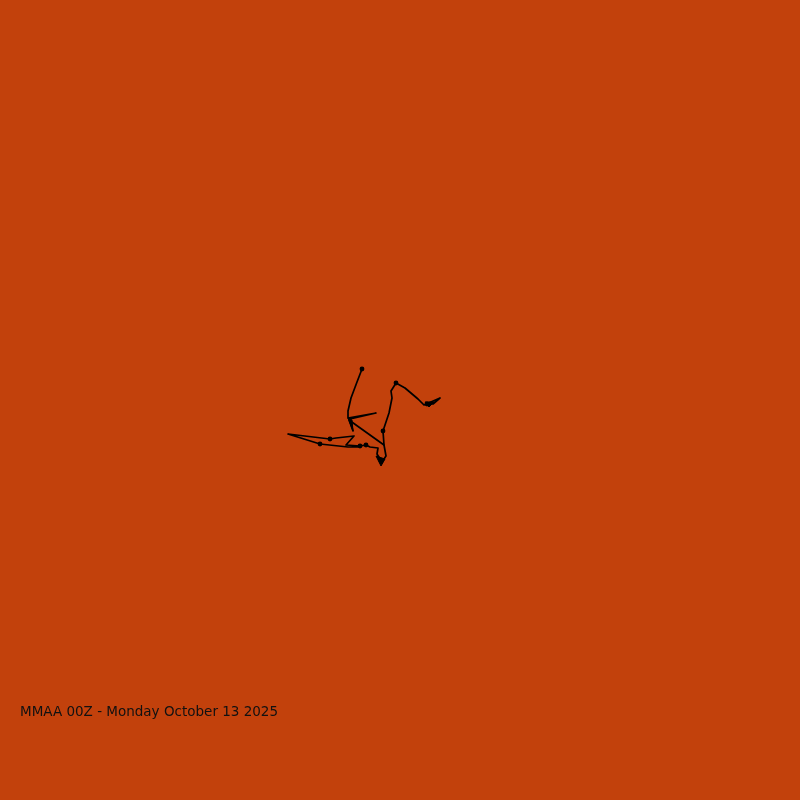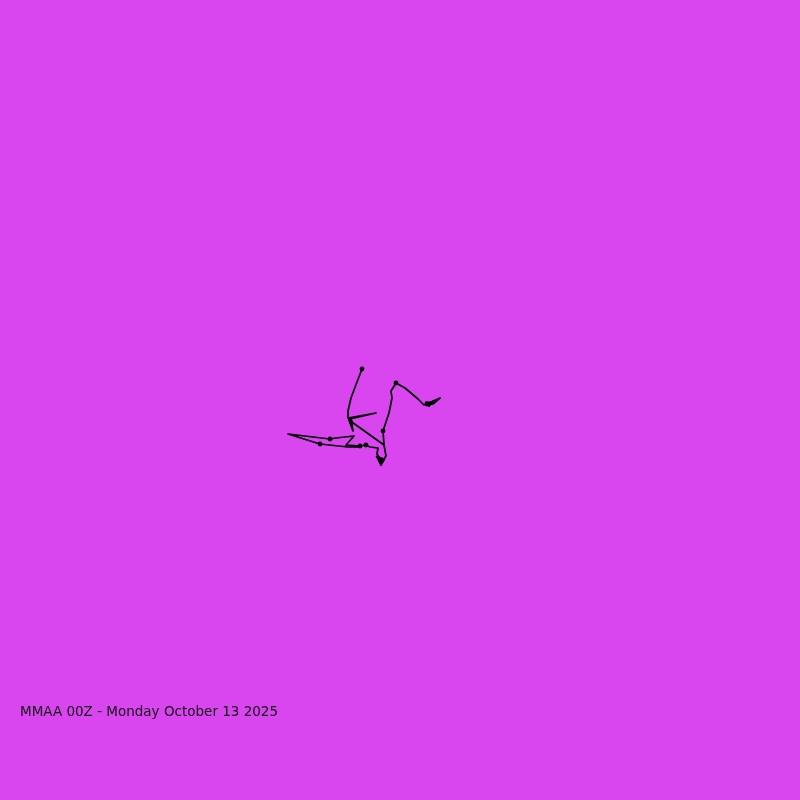--- a/index.html
+++ b/index.html
@@ -7,21 +7,21 @@
     padding: 0;
     background: #ffffff;
     width: 800px;
     height: 800px;
     font-family: "DejaVu Sans", "Liberation Sans", sans-serif;
   }
   .page {
     position: relative;
     width: 800px;
     height: 800px;
-    background: #d946ef;
+    background: #c2410c;
     overflow: hidden;
   }
   figure.hodograph {
     margin: 0;
     position: absolute;
     left: 0;
     top: 0;
     width: 800px;
     height: 800px;
   }

